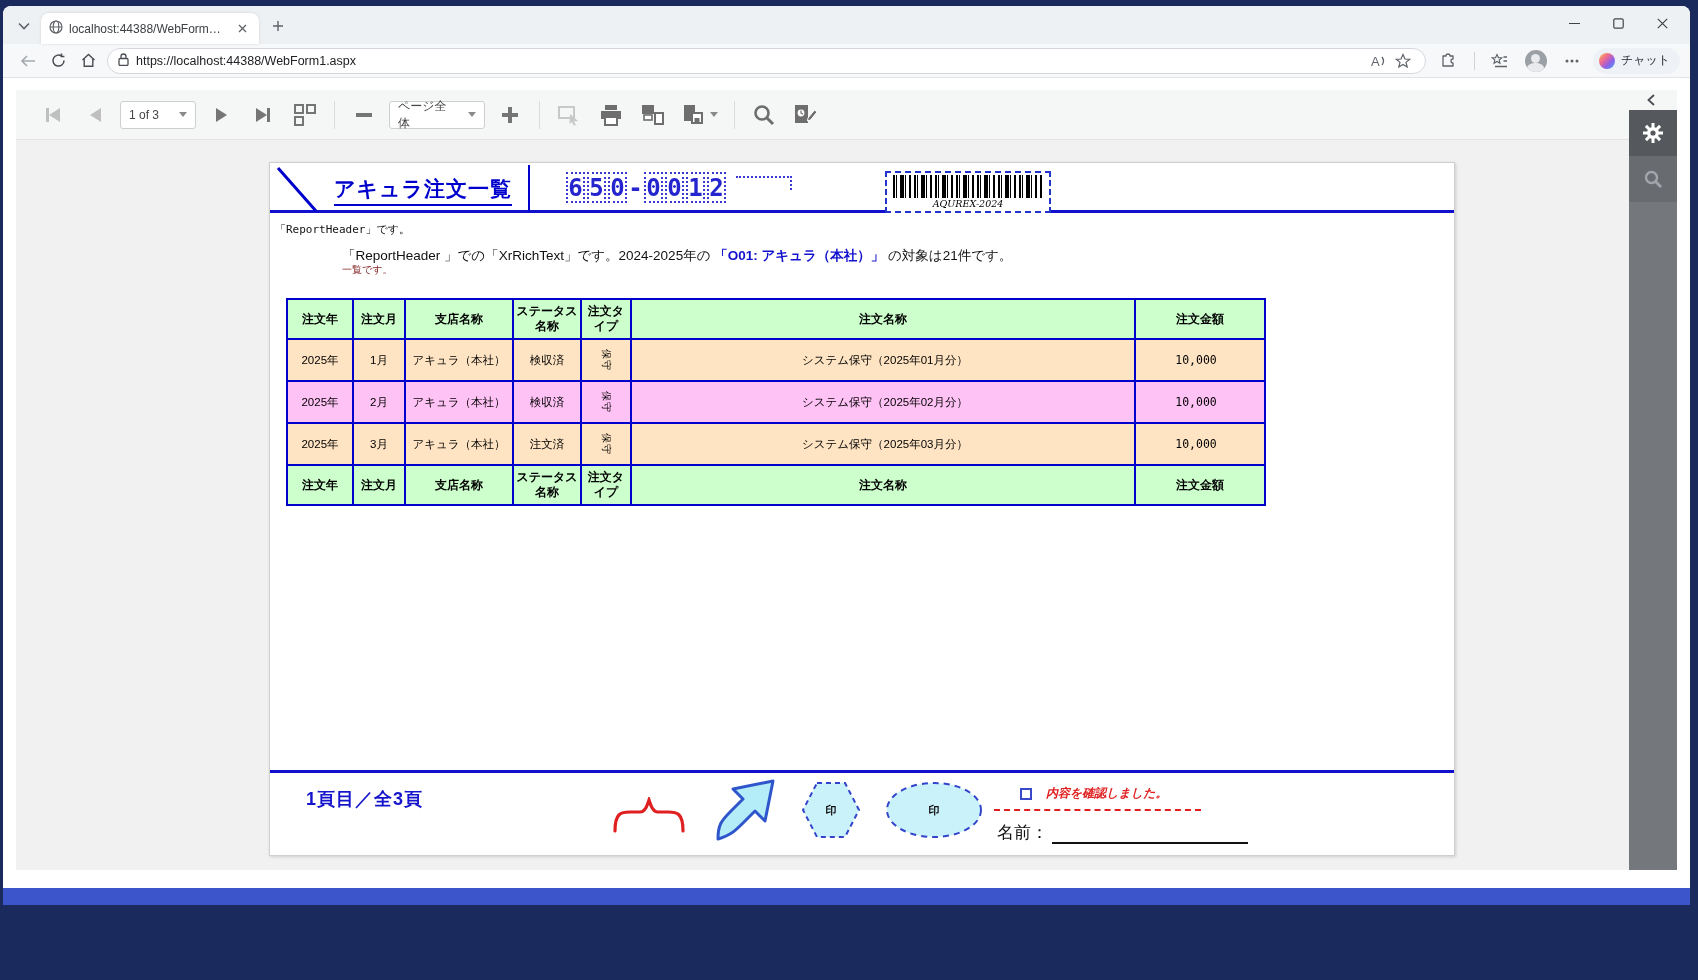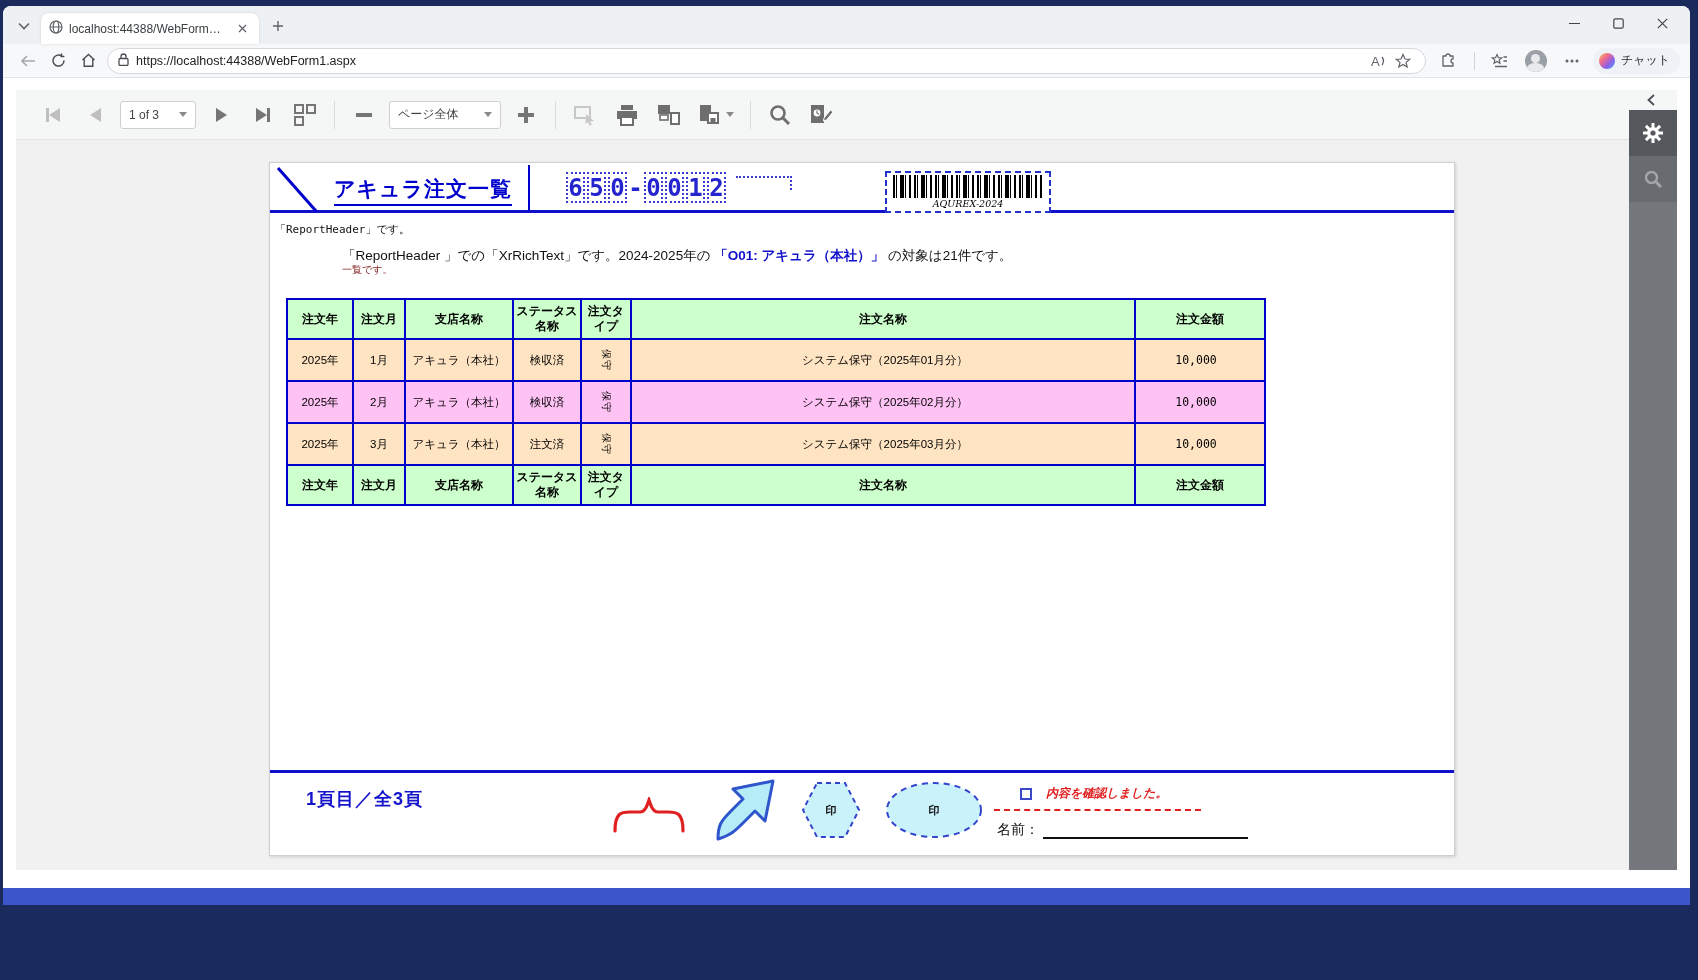--- a/index.html
+++ b/index.html
@@ -103,21 +103,21 @@
   .rpt-footer { position:absolute; left:0; right:0; bottom:0; height:85px; border-top:3px solid #1111cd; }
   .page-label { position:absolute; left:36px; top:14px; font-size:18px; font-weight:bold; color:#1414cc; letter-spacing:1px; }
   .f-abs { position:absolute; }
   .stamp-text { font-size:11px; fill:#111; font-weight:bold; }
   .confirm { position:absolute; left:724px; top:12px; width:207px; }
   .confirm-row { display:flex; align-items:center; gap:14px; padding-left:26px; }
   .checkbox { width:12px; height:12px; border:2px solid #3b49c9; background:#fff; flex:0 0 auto; }
   .confirm-label { font-size:12px; font-style:italic; color:#e02020; font-weight:bold; white-space:nowrap; }
   .confirm-line { border-bottom:2px dashed #e02020; margin-top:7px; }
   .name-row { position:absolute; left:727px; top:48px; width:251px; display:flex; align-items:flex-end; }
-  .name-label { font-size:14px; color:#111; white-space:nowrap; }
+  .name-label { font-size:17px; color:#111; white-space:nowrap; }
   .name-line { flex:1; border-bottom:2px solid #111; height:14px; margin-left:4px; }
 </style>
 </head>
 <body>
 
 <div class="window">
 
   <div class="tabstrip">
     <div class="tab-search">
       <svg width="12" height="8" viewBox="0 0 12 8">
@@ -262,21 +262,21 @@
               <rect x="13" y="1" width="8" height="8" fill="none" stroke="#757575" stroke-width="2"></rect>
               <rect x="1" y="13" width="8" height="8" fill="none" stroke="#757575" stroke-width="2"></rect>
             </svg>
         </div>
         <div class="vt-sep"></div>
         <div class="vt-btn">
           <svg width="16" height="4" viewBox="0 0 16 4">
               <rect width="16" height="4" fill="#757575"></rect>
             </svg>
         </div>
-        <div class="vt-box" style="width:112px;">
+        <div class="vt-box" style="width:96px;">
           <span class="txt">ページ全体</span>
           <span style="flex:1"></span>
             <span class="caret-down"></span>
         </div>
         <div class="vt-btn">
           <svg width="16" height="16" viewBox="0 0 16 16">
               <path d="M8 0 V16 M0 8 H16" stroke="#757575" stroke-width="4"></path>
             </svg>
         </div>
         <div class="vt-sep"></div>

